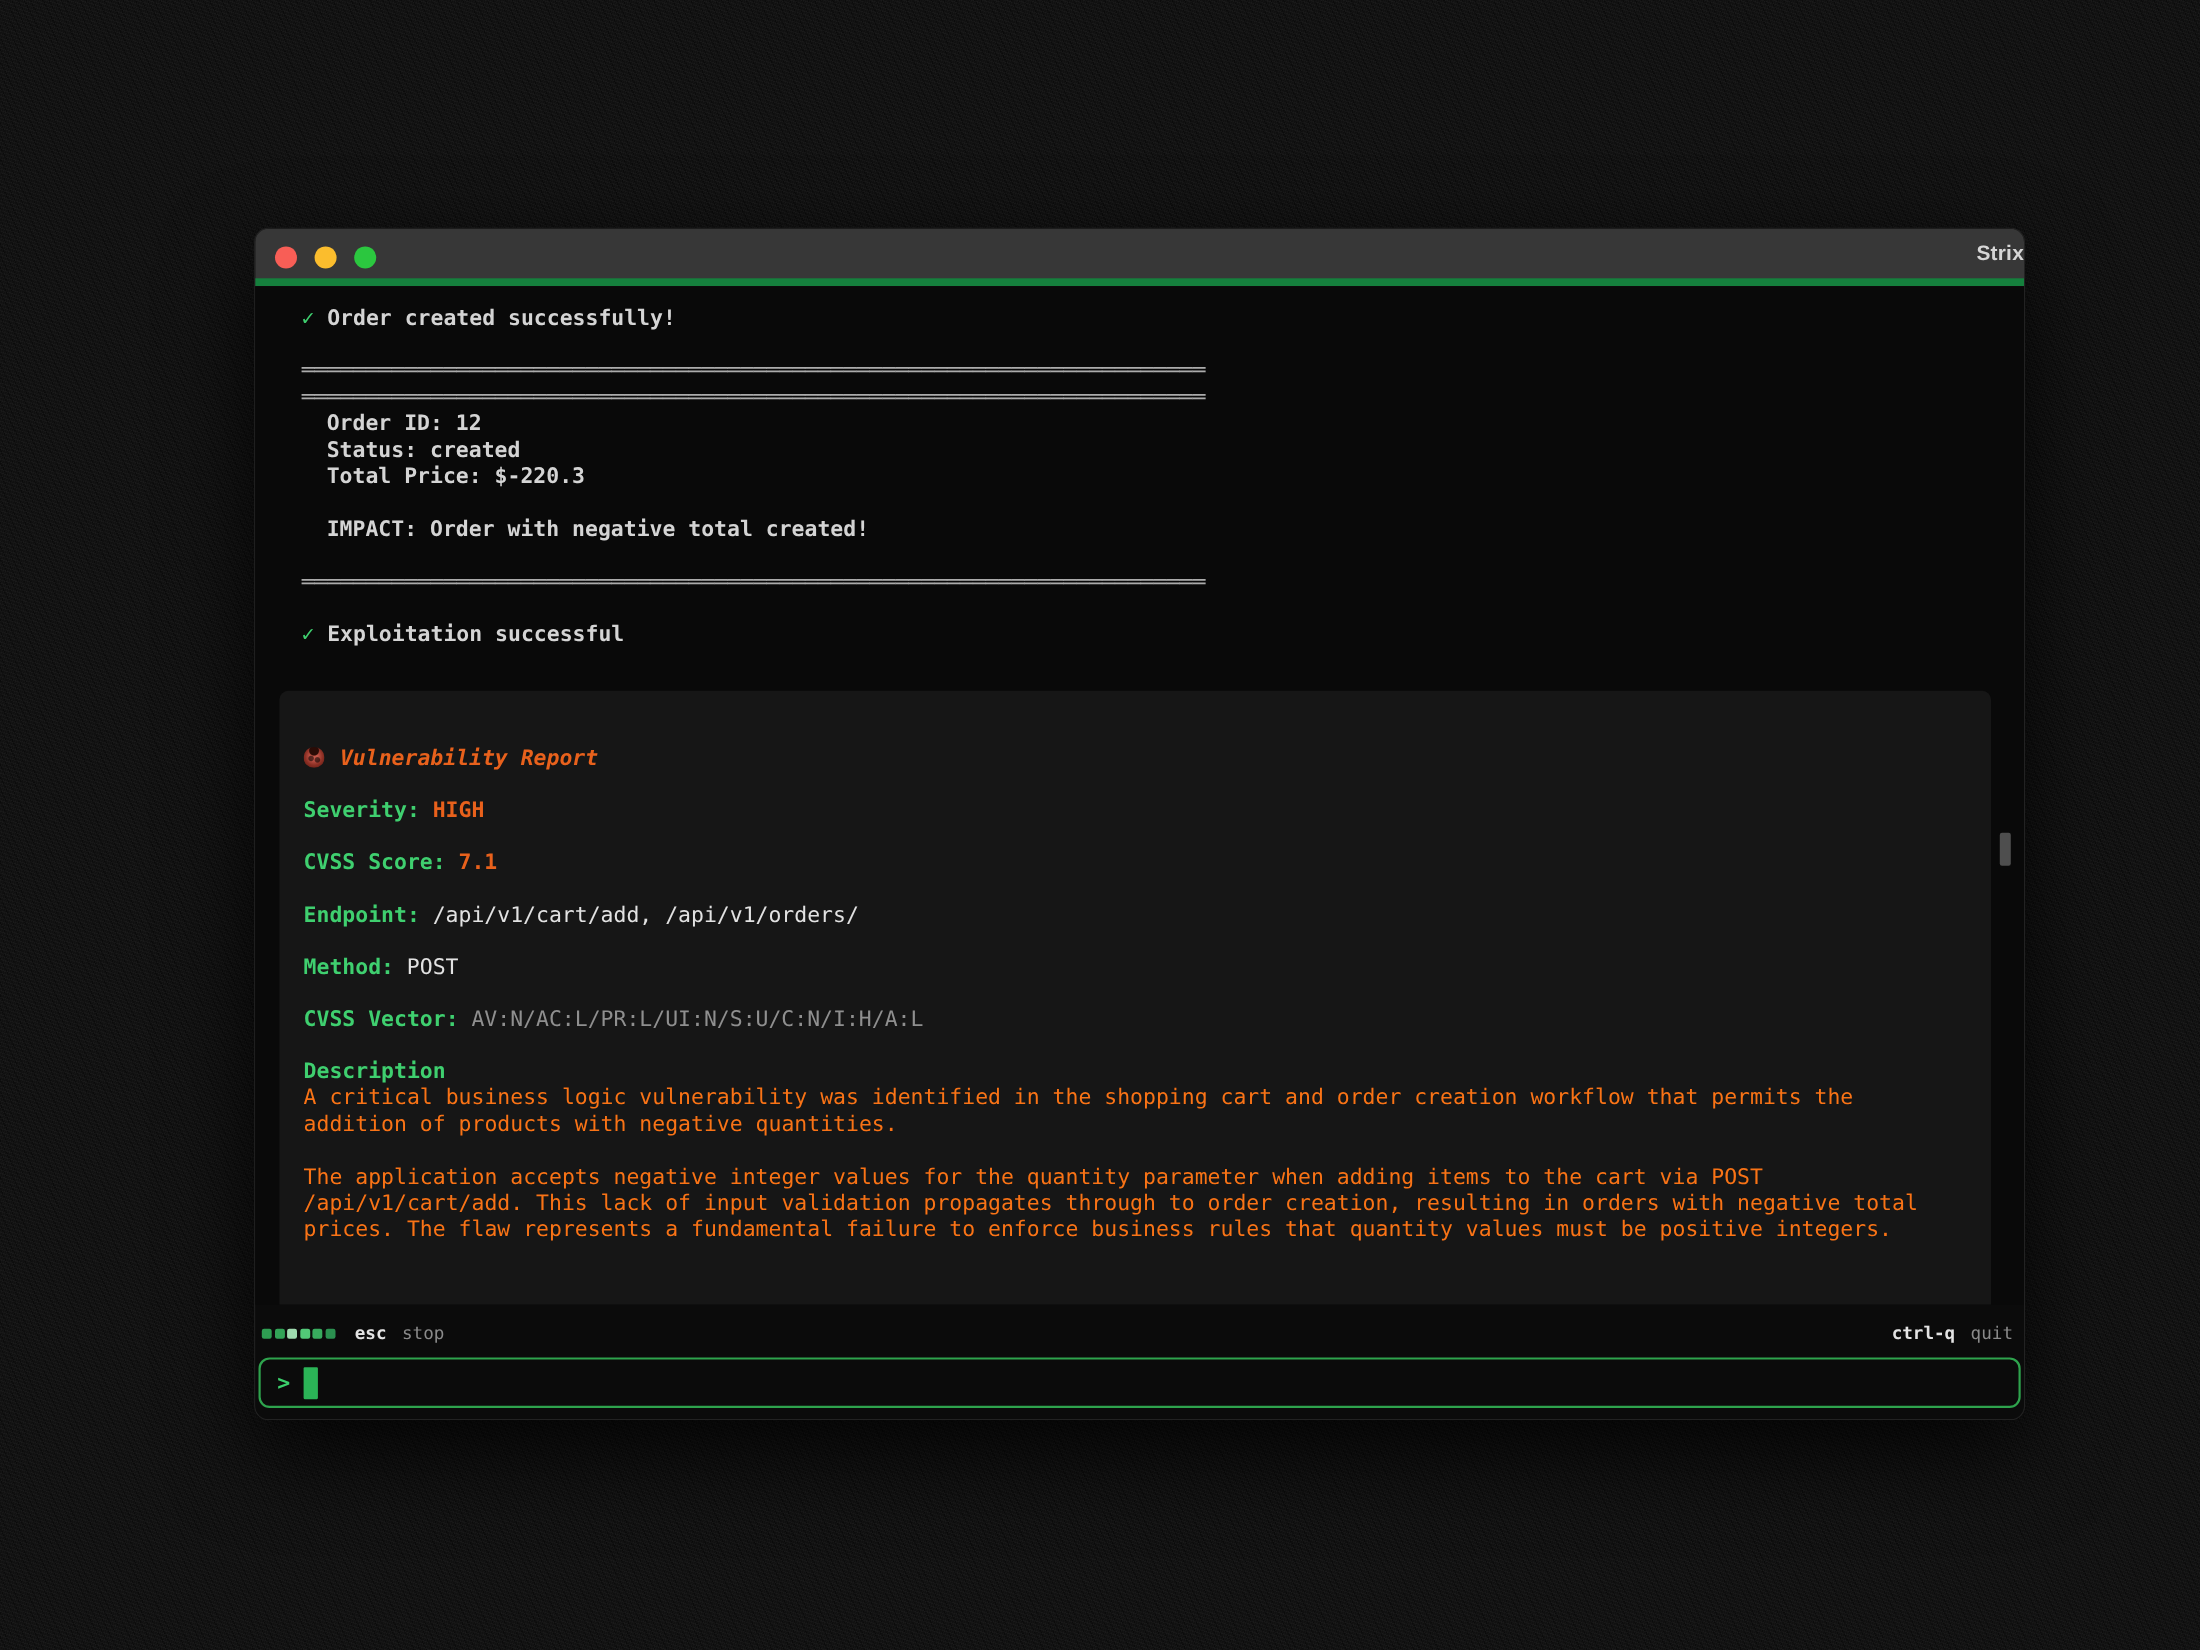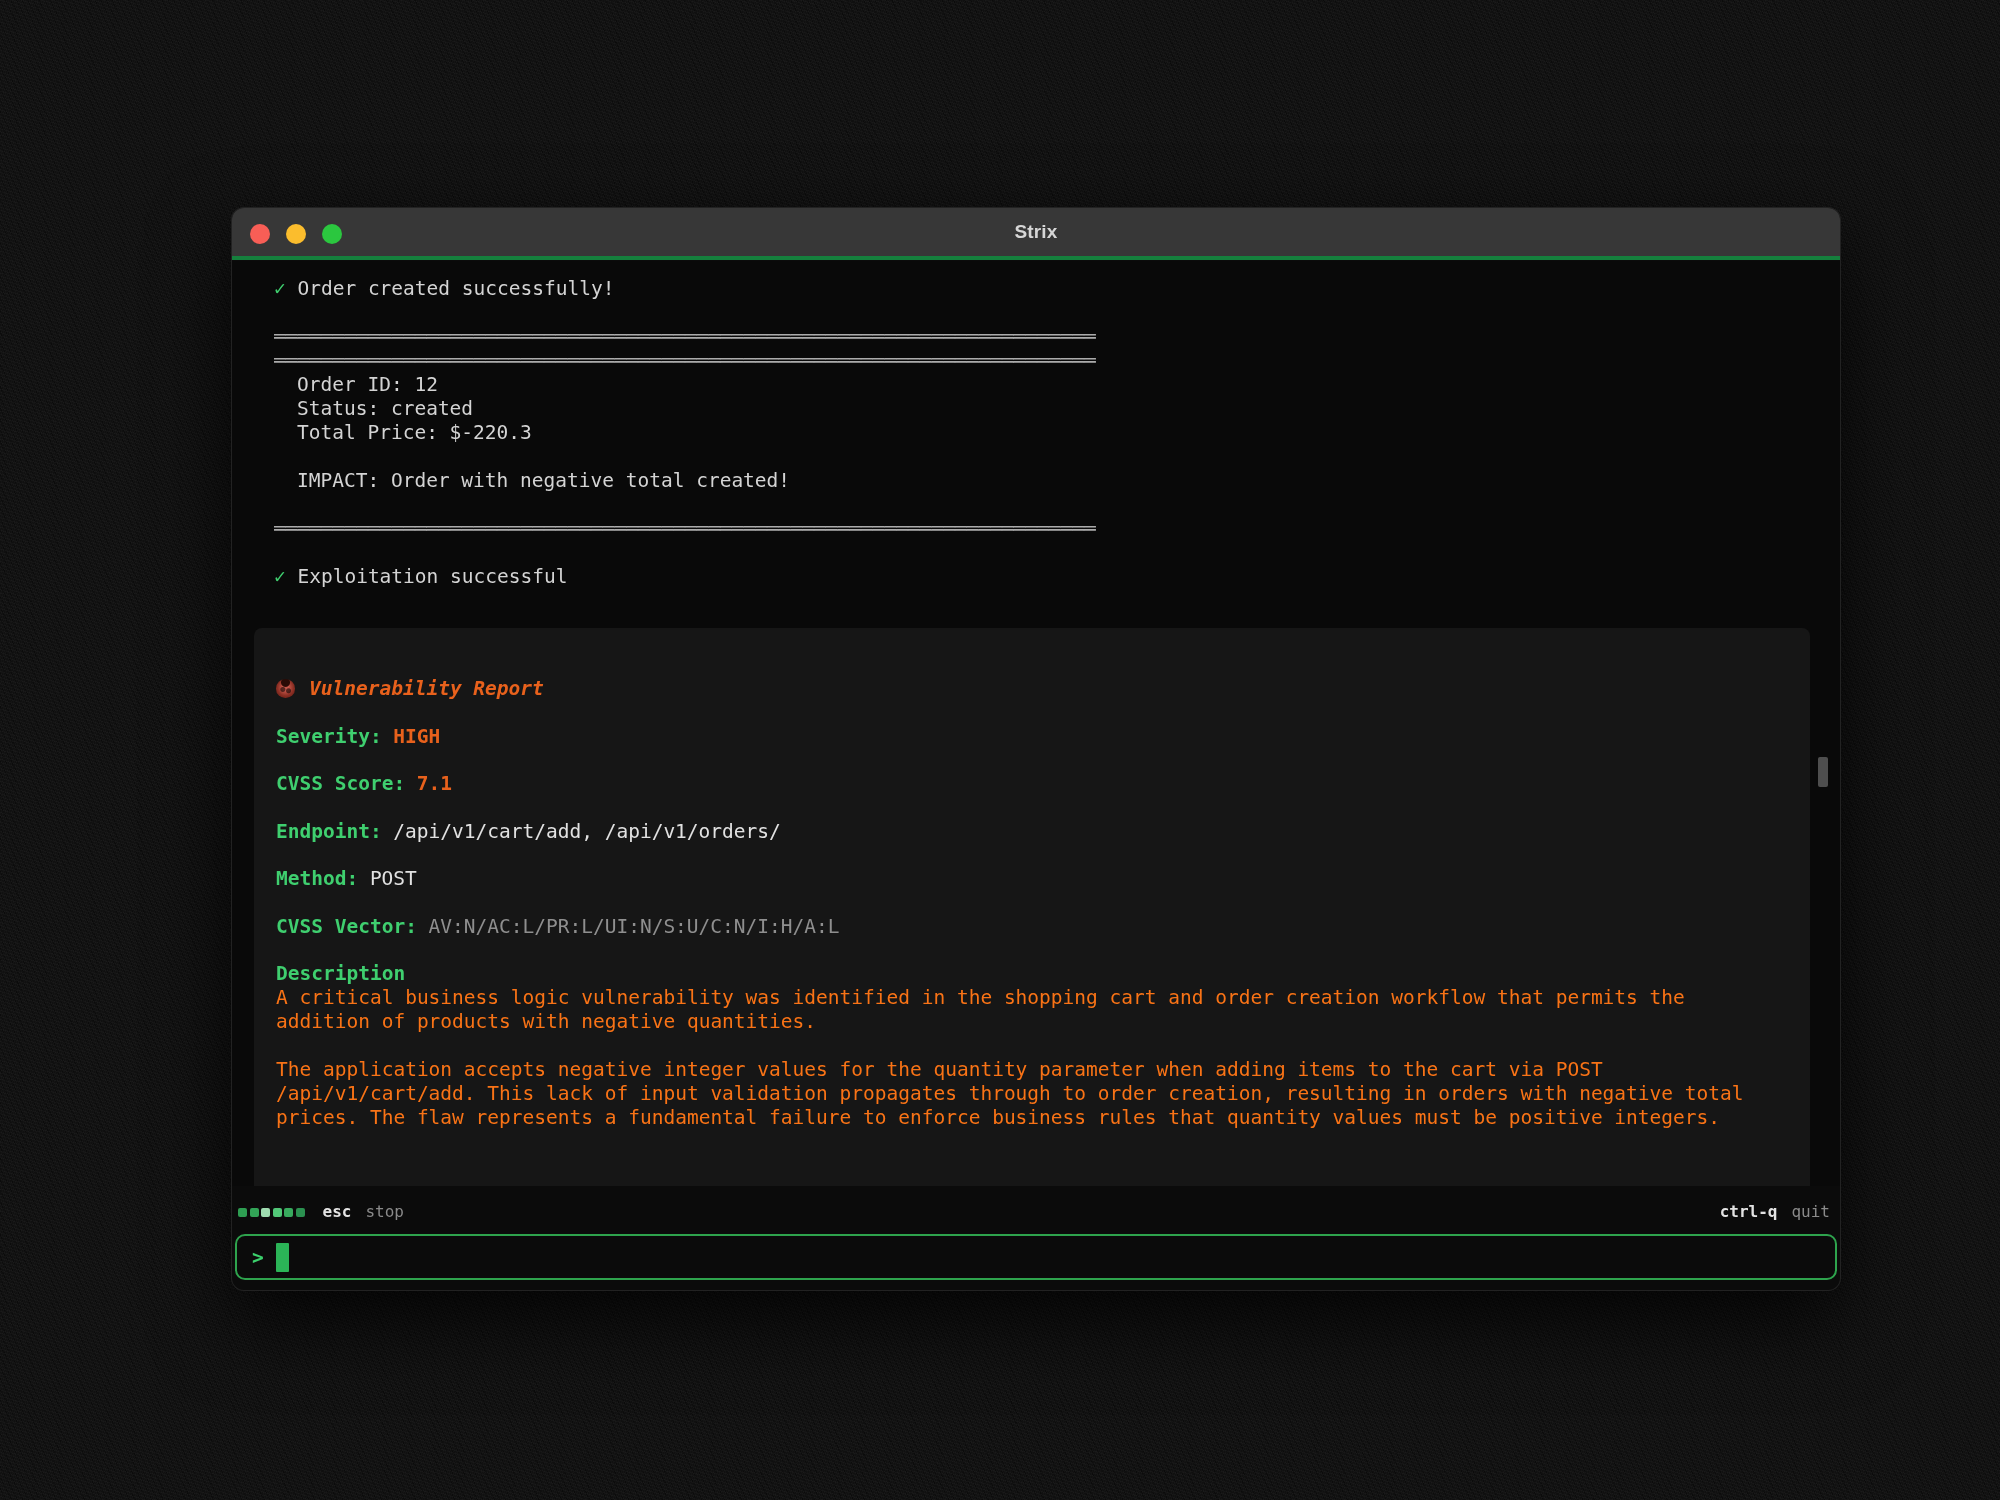--- a/index.html
+++ b/index.html
@@ -19,40 +19,40 @@
   }
 
   
   .window {
     position:absolute; left:232px; top:208px; width:1608px; height:1082px;
     background:#0b0b0b; border-radius:12px; overflow:hidden;
     box-shadow:0 0 0 1px #222, 0 30px 80px rgba(0,0,0,0.8);
   }
   .titlebar {
     position:relative; height:52px; background:#373737;
-    border-bottom:4px solid #15803d;
-    display:flex; align-items:center; justify-content:center;
+    border-bottom:7px solid #15803d;
+    display:flex; align-items:center; justify-content:flex-end;
   }
   .lights { position:absolute; left:18px; top:0; height:52px; display:flex; align-items:center; gap:16px; }
   .light { width:20px; height:20px; border-radius:50%; }
   .light.red    { background:#f85e56; }
   .light.yellow { background:#fbbd2d; }
   .light.green  { background:#2bc73f; }
   .win-title {
     font-family:"Liberation Sans", sans-serif; font-size:19px; font-weight:bold;
     color:#d6d6d6; letter-spacing:.2px;
   }
 
   
   .terminal {
     position:absolute; left:0; top:53px; width:1608px; height:925px;
     background:#090909; overflow:hidden;
     font-size:19.5px; line-height:24px; color:#d4d4d4;
   }
-  .log { position:absolute; left:42px; top:16px; right:52px; }
+  .log { position:absolute; left:42px; top:16px; right:52px;font-weight:bold; }
   .line { height:24px; white-space:nowrap; }
   .mt1 { margin-top:24px; }
   .indent2 { padding-left:23px; }
   .sep { color:#ababab; letter-spacing:0; overflow:hidden; }
   .check { color:#3fcf6f; margin-right:11.7px; }
 
   .siren-icon {
     display:inline-block; width:19px; height:21px; border-radius:5px;
     background:radial-gradient(circle at 50% 48%, #ffffff 0 2px, #ffb054 4px, #e02b20 8px, #9d100d 100%);
     vertical-align:-4px; margin-right:14px;

